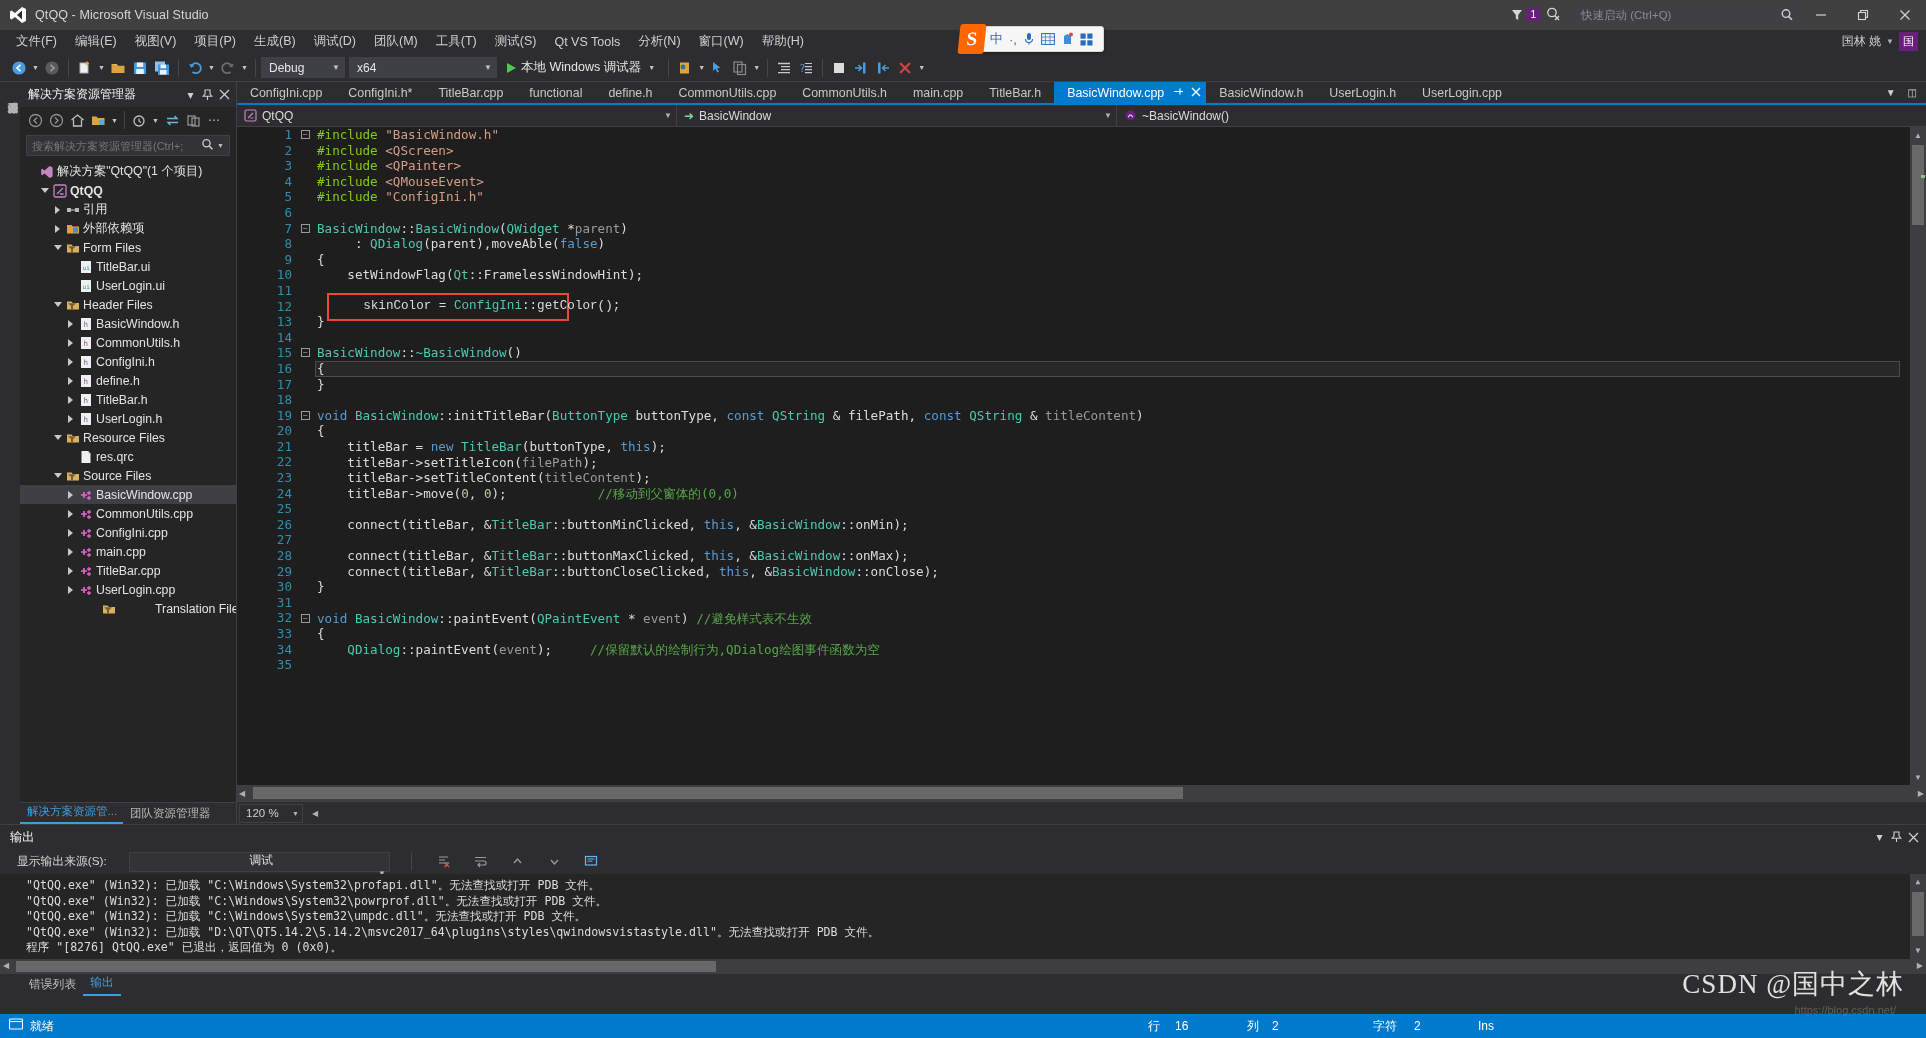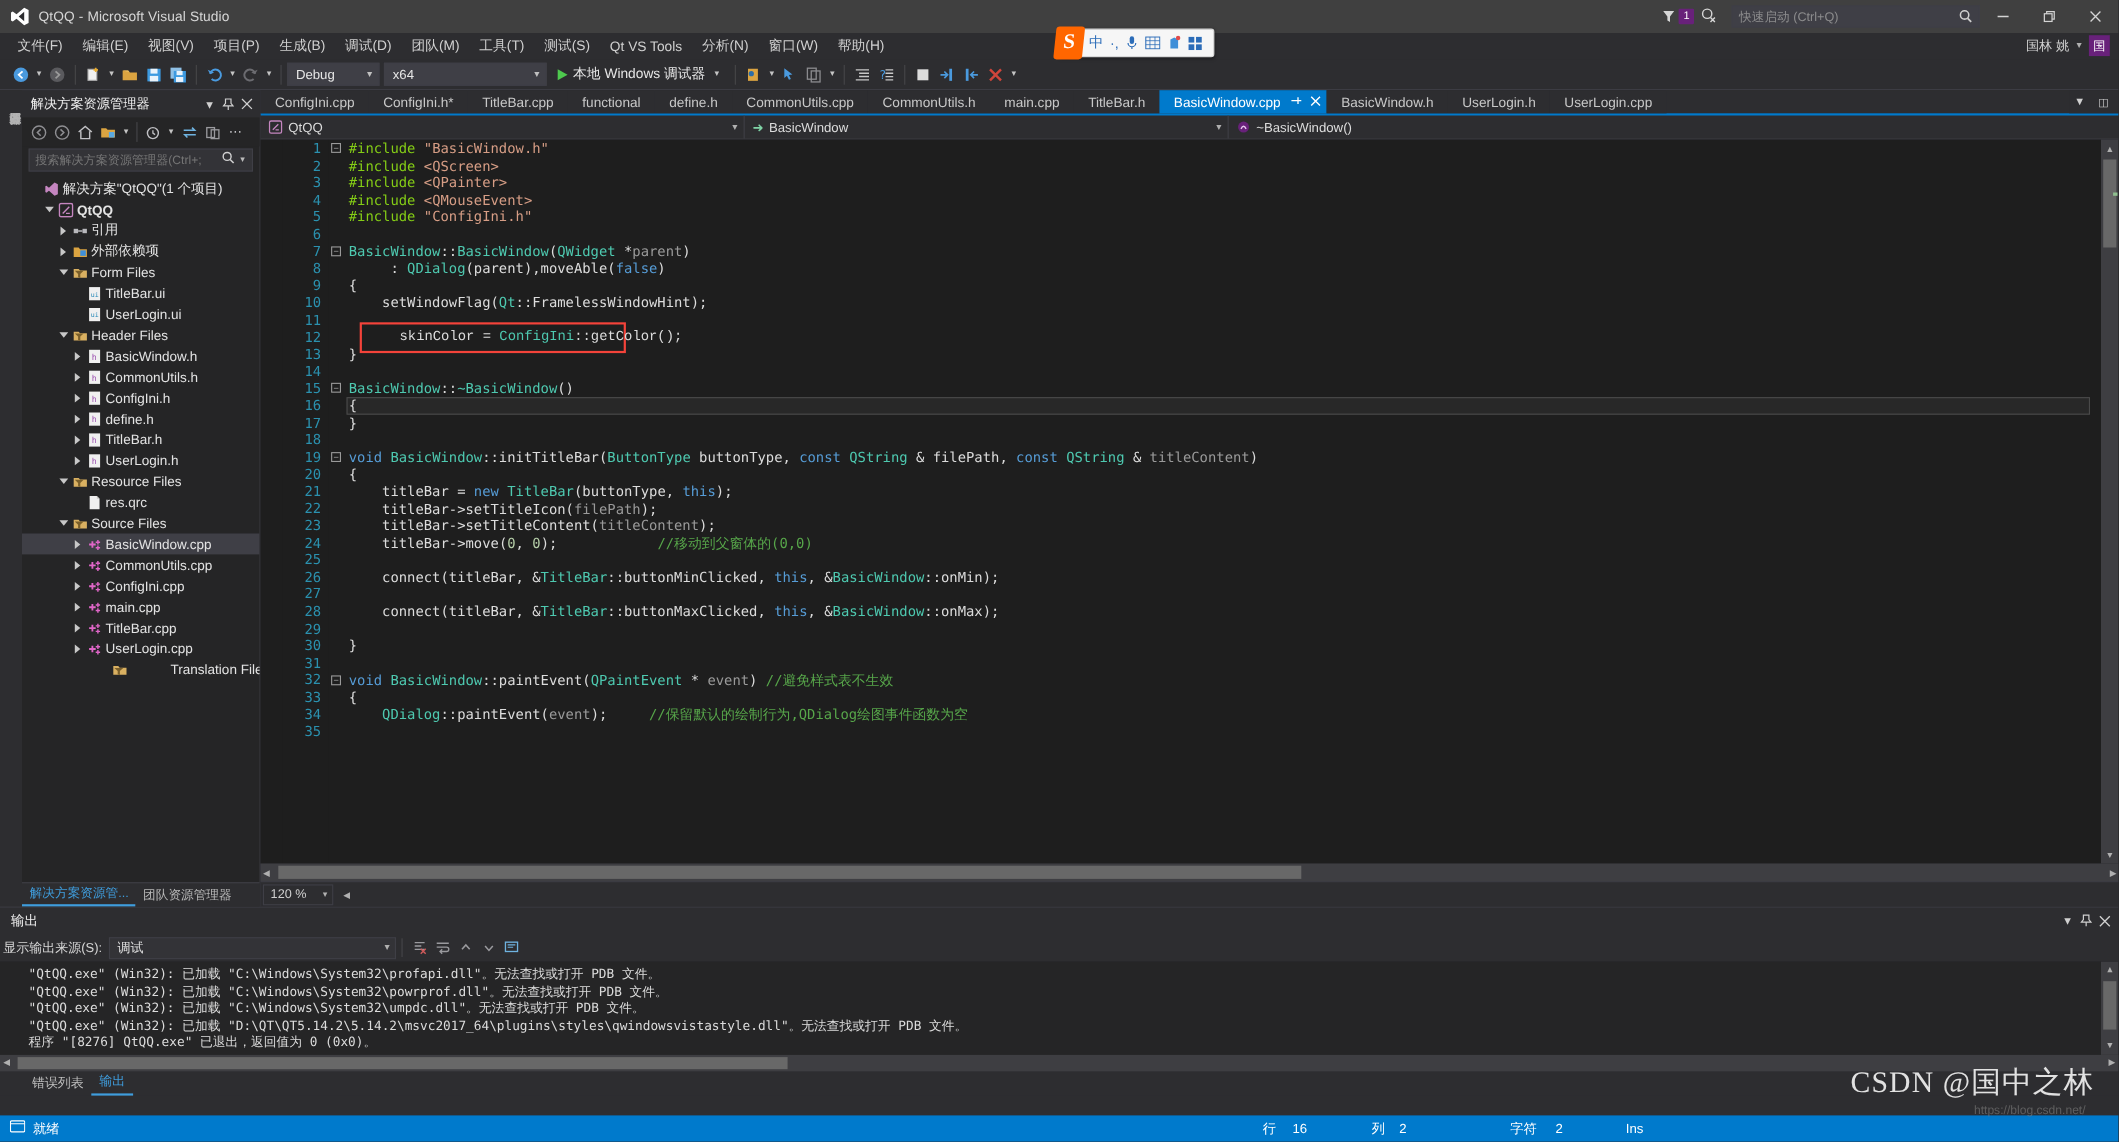--- a/index.html
+++ b/index.html
@@ -265,26 +265,26 @@
   #output-panel {
     height: 150px; background: #2d2d30; display: flex; flex-direction: column;
     border-top: 1px solid #3f3f46;
   }
   #out-header {
     height: 24px; display: flex; align-items: center; padding: 0 4px 0 10px;
     color: #f1f1f1; font-size: 12.3px;
   }
   #out-title { flex: 1; }
   #out-toolbar {
-    height: 25px; display: flex; align-items: center; padding-left: 3px; gap: 0;
+    height: 25px; display: flex; align-items: center; padding-left: 17px; gap: 16px;
   }
   #out-src-label { color: #d6d6d6; font-size: 11.8px; margin-right: 6px; }
   #out-src-combo {
     width: 261px; height: 20px; background: #333337; border: 1px solid #3f3f46;
-    color: #e0e0e0; font-size: 11.8px; display: flex; align-items: center; padding: 0 3px 0 7px;
+    color: #e0e0e0; font-size: 11.8px; display: flex; align-items: center; padding: 0 3px 0 7px; flex-direction: column;
   }
   #out-src-combo .ocaret { margin-left: auto; color: #b0b0b0; font-size: 8px; }
   .out-tb-sep { width: 1px; height: 17px; background: #464649; margin: 0 5px; }
   .out-tb-ico { width: 21px; height: 20px; display:flex; align-items:center; justify-content:center; }
   #out-body {
     flex: 1; background: #252526; color: #dcdcdc;
     font-family: "DejaVu Sans Mono", monospace; font-size: 11.6px;
     padding: 4px 0 0 26px; overflow: hidden; position: relative; line-height: 15.5px;
   }
   #out-vscroll { position:absolute; right:0; top:0; bottom:0; width:16px; background:#3e3e42; }
@@ -1078,20 +1078,21 @@
           <div class="cline" style="top: 265.2px; position: absolute; left: 18px;"></div>
           <div class="cline" style="top: 280.8px; position: absolute; left: 18px;"><span class="kw">void</span> <span class="typ">BasicWindow</span>::<span class="fn">initTitleBar</span>(<span class="typ">ButtonType</span> <span class="fn">buttonType</span>, <span class="kw">const</span> <span class="typ">QString</span> &amp; <span class="fn">filePath</span>, <span class="kw">const</span> <span class="typ">QString</span> &amp; <span class="par">titleContent</span>)<span class="fold-box">−</span></div>
           <div class="cline" style="top: 296.4px; position: absolute; left: 18px;">{</div>
           <div class="cline" style="top: 312px; position: absolute; left: 18px;">    <span class="fn">titleBar</span> = <span class="kw">new</span> <span class="typ">TitleBar</span>(<span class="fn">buttonType</span>, <span class="kw">this</span>);</div>
           <div class="cline" style="top: 327.6px; position: absolute; left: 18px;">    <span class="fn">titleBar</span>-&gt;<span class="fn">setTitleIcon</span>(<span class="par">filePath</span>);</div>
           <div class="cline" style="top: 343.2px; position: absolute; left: 18px;">    <span class="fn">titleBar</span>-&gt;<span class="fn">setTitleContent</span>(<span class="par">titleContent</span>);</div>
           <div class="cline" style="top: 358.8px; position: absolute; left: 18px;">    <span class="fn">titleBar</span>-&gt;<span class="fn">move</span>(<span class="num">0</span>, <span class="num">0</span>);            <span class="cmt">//移动到父窗体的(0,0)</span></div>
           <div class="cline" style="top: 374.4px; position: absolute; left: 18px;"></div>
           <div class="cline" style="top: 390px; position: absolute; left: 18px;">    <span class="fn">connect</span>(<span class="fn">titleBar</span>, &amp;<span class="typ">TitleBar</span>::<span class="fn">buttonMinClicked</span>, <span class="kw">this</span>, &amp;<span class="typ">BasicWindow</span>::<span class="fn">onMin</span>);</div>
           <div class="cline" style="top: 421.2px; position: absolute; left: 18px;">    <span class="fn">connect</span>(<span class="fn">titleBar</span>, &amp;<span class="typ">TitleBar</span>::<span class="fn">buttonMaxClicked</span>, <span class="kw">this</span>, &amp;<span class="typ">BasicWindow</span>::<span class="fn">onMax</span>);</div>
+          <div class="cline" style="top: 436.8px; position: absolute; left: 18px;">    <span class="fn">connect</span>(<span class="fn">titleBar</span>, &amp;<span class="typ">TitleBar</span>::<span class="fn">buttonCloseClicked</span>, <span class="kw">this</span>, &amp;<span class="typ">BasicWindow</span>::<span class="fn">onClose</span>);</div>
           <div class="cline" style="top: 452.4px; position: absolute; left: 18px;">}</div>
           <div class="cline" style="top: 468px; position: absolute; left: 18px;"></div>
           <div class="cline" style="top: 483.6px; position: absolute; left: 18px;"><span class="kw">void</span> <span class="typ">BasicWindow</span>::<span class="fn">paintEvent</span>(<span class="typ">QPaintEvent</span> * <span class="par">event</span>) <span class="cmt">//避免样式表不生效</span><span class="fold-box">−</span></div>
           <div class="cline" style="top: 499.2px; position: absolute; left: 18px;">{</div>
           <div class="cline" style="top: 514.8px; position: absolute; left: 18px;">    <span class="typ">QDialog</span>::<span class="fn">paintEvent</span>(<span class="par">event</span>);     <span class="cmt">//保留默认的绘制行为,QDialog绘图事件函数为空</span></div>
           <div class="cline" style="top: 530.4px; position: absolute; left: 18px;"></div>
         </div>
       <div id="code-vscroll">
         <div class="vs-arrow" style="top:0;">▲</div>
         <div class="vthumb" style="top:18px;height:80px;"></div>

